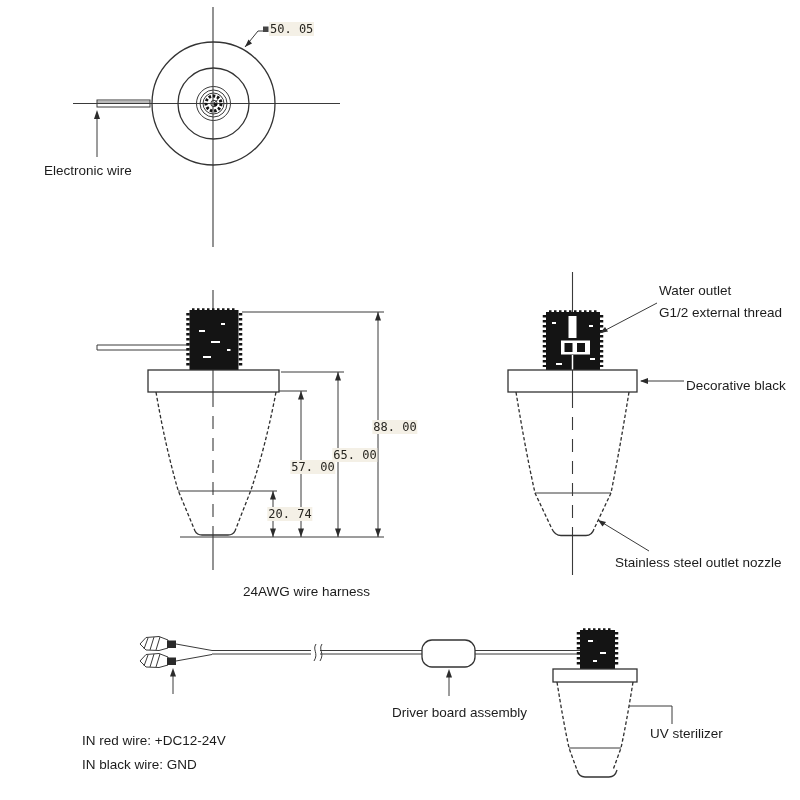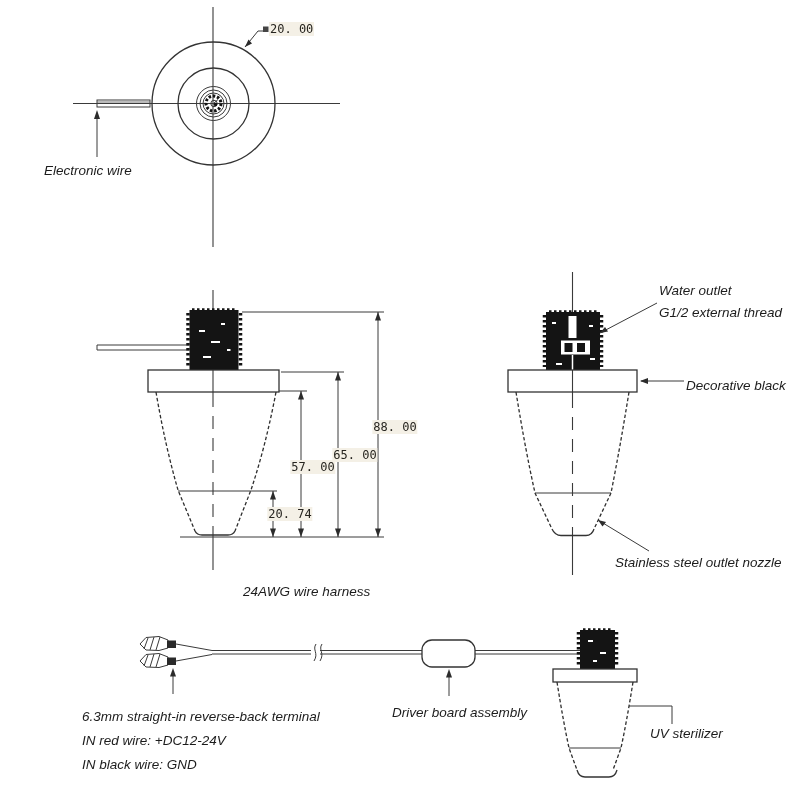--- a/index.html
+++ b/index.html
@@ -1,19 +1,19 @@
 <!DOCTYPE html>
 <html><head>
 <meta charset="utf-8">
 <style>
   html,body{margin:0;padding:0;background:#fff;}
   #canvas{position:relative;width:800px;height:800px;background:#ffffff;overflow:hidden;
           font-family:"Liberation Sans", sans-serif;}
   #drawing{position:absolute;left:0;top:0;}
-  .lbl{position:absolute;font-size:13.5px;line-height:14px;color:#1c1c1c;white-space:nowrap;font-style:italic;}
+  .lbl{position:absolute;font-size:13.5px;line-height:14px;color:#1c1c1c;white-space:nowrap;}
   .dim{position:absolute;font-family:"DejaVu Sans Mono", monospace;font-size:12px;color:#26241f;
        background:#f4f0e6;padding:0 1px;white-space:nowrap;}
   .ctr{transform:translate(-50%,-50%);margin-left:16px;}
   
   .ln{stroke:#333;fill:none;stroke-width:1.3;}
   .thin{stroke:#3a3a3a;fill:none;stroke-width:1;}
   .dash{stroke:#2e2e2e;fill:none;stroke-width:1.3;stroke-dasharray:3.5 2.2;}
   .axis{stroke:#3a3a3a;fill:none;stroke-width:1.1;}
   .axdash{stroke:#3a3a3a;fill:none;stroke-width:1.1;stroke-dasharray:13 9;}
   .blk{fill:#141414;stroke:none;}
@@ -213,32 +213,31 @@
         <rect class="ln" x="553" y="669" width="84" height="13" fill="#fff" stroke-width="1.2"></rect>
         <path class="dash" d="M557,682 Q563,720 569,748 L577,770" stroke-dasharray="3 2"></path>
         <path class="dash" d="M633,682 Q627,720 621,748 L613,770" stroke-dasharray="3 2"></path>
         <path class="ln" d="M577,770 Q579,777 585,777 L609,777 Q615,777 617,770" stroke-width="1.2"></path>
         <line class="thin" x1="569" y1="748" x2="621" y2="748"></line>
       </g>
       <polyline class="thin" points="629,706 672,706 672,724"></polyline>
     </g>
   </svg>
 
-  <div class="dim" style="left:269px;top:22px">20. 00</div>
+  <div class="dim" style="left:269px;top:22px">50. 05</div>
   <div class="lbl" style="left:44px;top:164px">Electronic wire</div>
 
   <div class="dim ctr" style="left:379px;top:427px">88. 00</div>
   <div class="dim ctr" style="left:339px;top:455px">65. 00</div>
   <div class="dim ctr" style="left:297px;top:467px">57. 00</div>
   <div class="dim ctr" style="left:274px;top:514px">20. 74</div>
 
   <div class="lbl" style="left:659px;top:284px">Water outlet</div>
   <div class="lbl" style="left:659px;top:306px">G1/2 external thread</div>
   <div class="lbl" style="left:686px;top:379px">Decorative black</div>
   <div class="lbl" style="left:615px;top:556px">Stainless steel outlet nozzle</div>
 
   <div class="lbl" style="left:243px;top:585px">24AWG wire harness</div>
-  <div class="lbl" style="left:82px;top:710px">6.3mm straight-in reverse-back terminal</div>
   <div class="lbl" style="left:82px;top:734px">IN red wire: +DC12-24V</div>
   <div class="lbl" style="left:82px;top:758px">IN black wire: GND</div>
   <div class="lbl" style="left:392px;top:706px">Driver board assembly</div>
   <div class="lbl" style="left:650px;top:727px">UV sterilizer</div>
 </div>
 
 </body></html>

